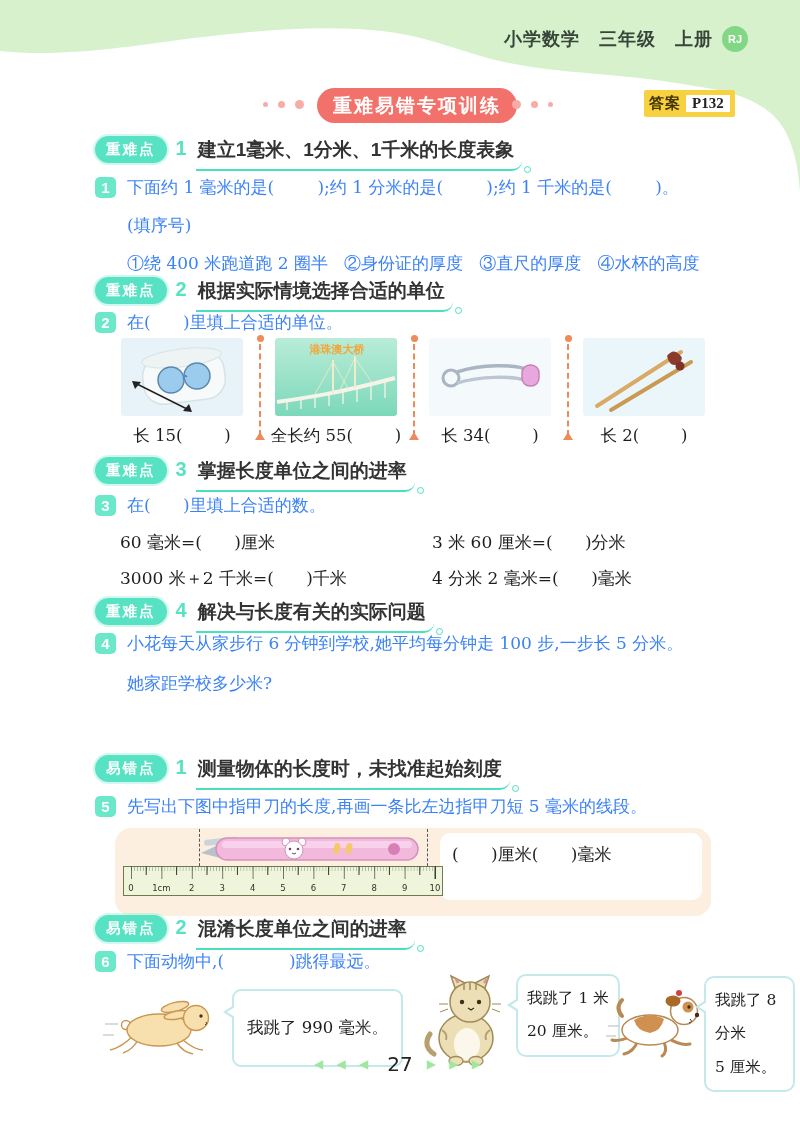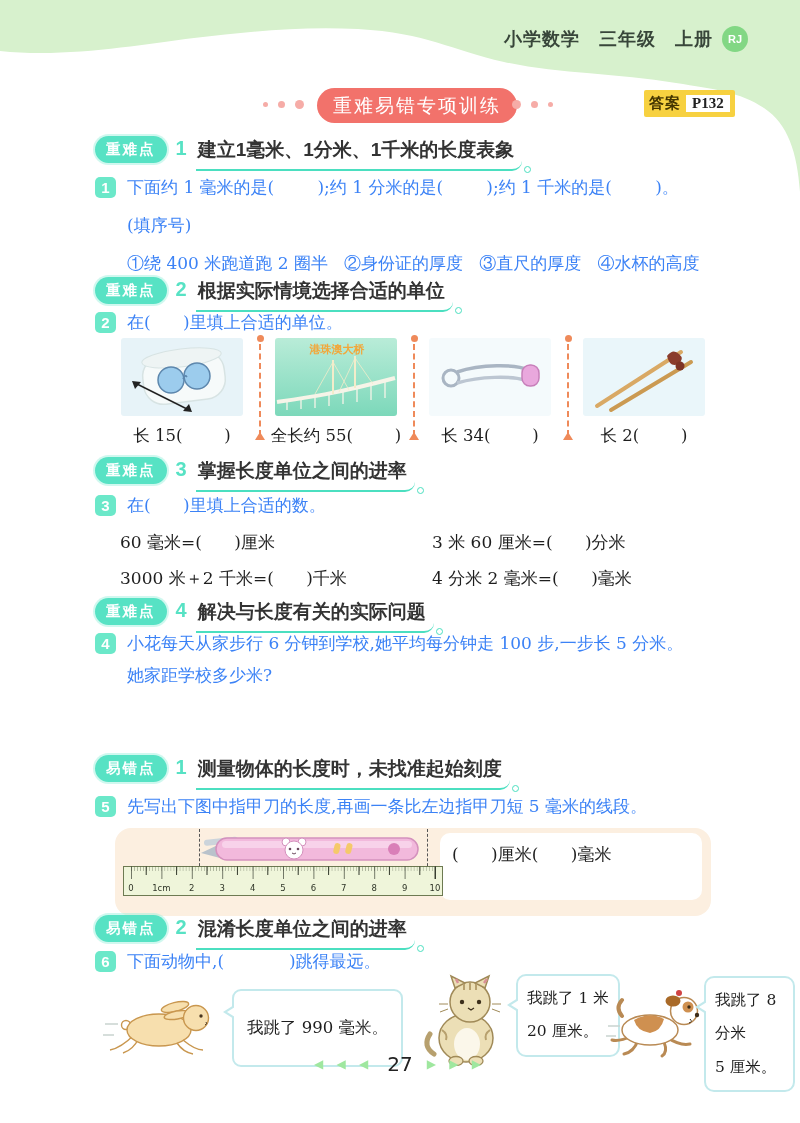--- a/index.html
+++ b/index.html
@@ -19,21 +19,21 @@
   .edition {
     width:26px; height:26px; border-radius:50%; background:#82d784;
     color:#fff; font-size:11px; font-weight:700; display:flex;
     align-items:center; justify-content:center;
   }
   
   .banner-row { position:absolute; top:88px; left:0; width:800px; height:36px; }
   .banner-pill {
     position:absolute; left:317px; top:0; min-width:182px; height:35px;
     background:#f2726b; border-radius:18px; color:#fff;
-    font-size:19px; font-weight:400; letter-spacing:2px;
+    font-size:19px; font-weight:700; letter-spacing:2px;
     display:flex; align-items:center; justify-content:center; padding:9px 16px;
   }
   .dots { position:absolute; top:12px; display:flex; align-items:center; gap:10px; }
   .dots.l { left:263px; } .dots.r { left:512px; }
   .dot { border-radius:50%; background:#f6aca7; }
   .d1 { width:5px; height:5px; } .d2 { width:7px; height:7px; } .d3 { width:9px; height:9px; }
   .answer-badge {
     position:absolute; left:644px; top:2px; background:#f7d140;
     display:flex; align-items:center; padding:4px 5px; border-radius:2px;
   }
@@ -289,21 +289,21 @@
   <span class="plain" style="left:432px; top:567px">4 分米 2 毫米=(      )毫米</span>
 
   <div class="sec" style="top:598px">
     <span class="sec-badge">重难点</span>
     <span class="sec-num">4</span>
     <span class="sec-title">解决与长度有关的实际问题</span>
   </div>
 
   <div class="q" style="top:632px">
     <span class="q-num">4</span>
-    <div class="q-lines" style="gap:9px">
+    <div class="q-lines" style="gap:17px">
       <span class="q-text">小花每天从家步行 6 分钟到学校,她平均每分钟走 100 步,一步长 5 分米。</span>
       <span class="q-text">她家距学校多少米?</span>
     </div>
   </div>
 
   <div class="sec" style="top:755px">
     <span class="sec-badge">易错点</span>
     <span class="sec-num">1</span>
     <span class="sec-title">测量物体的长度时，未找准起始刻度</span>
   </div>

